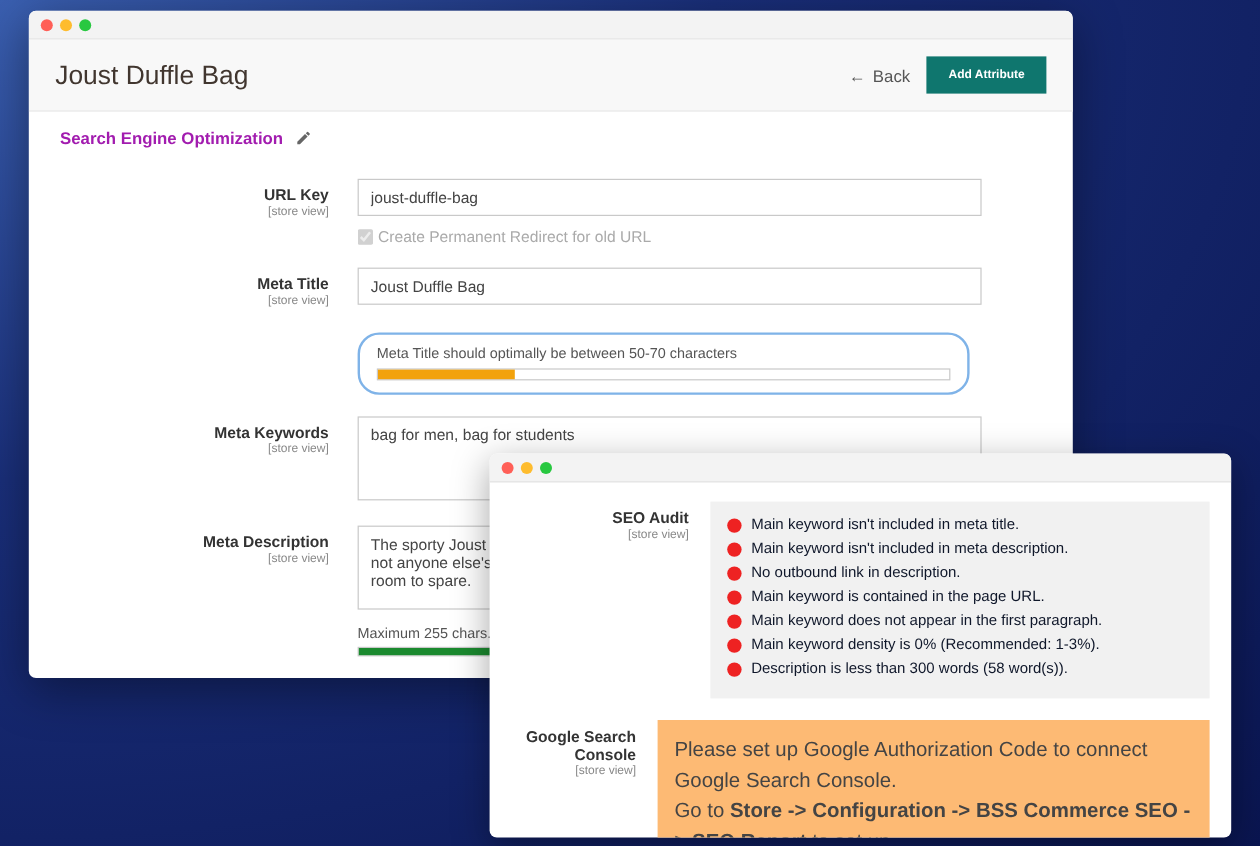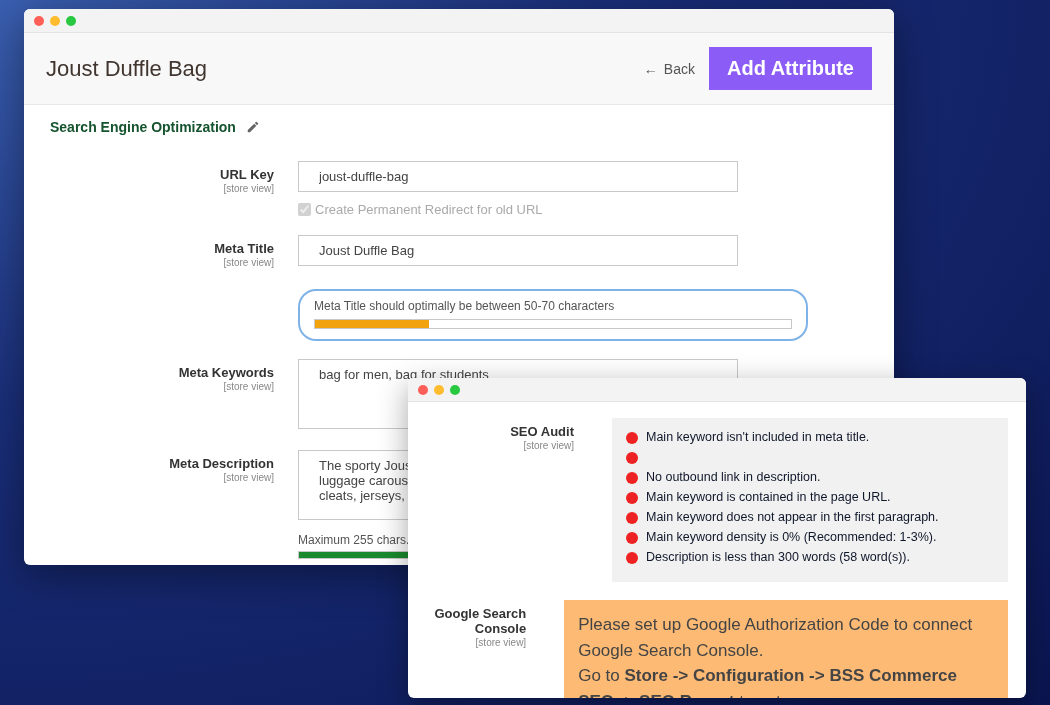--- a/index.html
+++ b/index.html
@@ -49,53 +49,53 @@
   .header-actions { display:flex; align-items:center; gap: 14px; }
   .back-btn {
     background: transparent;
     border: none;
     font-size: 14px;
     color: #555;
     cursor: pointer;
     display:flex; align-items:center; gap:6px;
   }
   .btn-primary {
-    background: #8b5cf6;
+    background: #0f766e;
     color: #fff;
     border: none;
     padding: 10px 18px;
-    font-size: 20px;
+    font-size: 10px;
     font-weight: 600;
     cursor: pointer;
   }
 
   .section-head {
     padding: 14px 26px 6px;
     display:flex; align-items:center; gap:10px;
     font-weight: 600;
     font-size: 14px;
-    color: #14532d;
+    color: #a21caf;
   }
   .pencil { width:14px; height:14px; color:#666; }
 
   .form { padding: 20px 38px; }
   .row { display:flex; align-items:flex-start; margin-bottom: 18px; }
   .label-col {
     width: 236px;
     text-align: right;
     padding-right: 24px;
     padding-top: 6px;
   }
   .label-col .lbl { font-weight: 600; font-size: 13px; color: #333; }
   .label-col .scope { font-size: 10px; color: #888; display:block; margin-top:1px; }
   .input-col { flex: 1; }
   input[type=text], textarea {
-    width: 440px;
+    width: 520px;
     border: 1px solid #c9c9c9;
-    padding: 7px 20px;
+    padding: 7px 10px;
     font-size: 13px;
     font-family: inherit;
     color: #444;
   }
   textarea { height: 70px; resize: none; }
   .checkbox-row { display:flex; align-items:center; gap:4px; margin-top:10px; color:#aaa; font-size:13px; }
   .checkbox-row input { accent-color:#ccc; }
 
   .meta-note {
     border: 2px solid #7fb3e8;
@@ -114,21 +114,21 @@
     background: #fff;
   }
   .bar-inner { height: 100%; background: #f2a20c; }
 
   .meta-desc-hint { margin-top: 10px; font-size: 12px; color: #555; }
   .bar-green-outer { margin-top:4px; width:440px; height:8px; background:#fff; border:1px solid #c9c9c9; }
   .bar-green-inner { height:100%; background:#1b8a2f; width:30%; }
 
   
   .audit-body { padding: 16px 18px 0; }
-  .audit-row { display:flex; align-items:flex-start; margin-bottom: 18px; gap: 20px; }
+  .audit-row { display:flex; align-items:flex-start; margin-bottom: 18px; }
   .audit-label-col { width: 166px; text-align:right; padding-right:18px; padding-top:6px; }
   .audit-label-col .lbl { font-weight:600; font-size:13px; color:#333; }
   .audit-label-col .scope { font-size:10px; color:#888; display:block; margin-top:1px; }
   .audit-box {
     flex:1;
     background:#f1f1f1;
     padding: 12px 14px;
     font-size:12.5px;
     color:#0f172a;
   }
@@ -237,20 +237,21 @@
         <span class="lbl">SEO Audit</span>
         <span class="scope">[store view]</span>
       </div>
       <div class="audit-box" id="audit-items">
           <div class="audit-item">
             <div class="red-dot"></div>
             <span>Main keyword isn't included in meta title.</span>
           </div>
           <div class="audit-item">
             <div class="red-dot"></div>
+            <span>Main keyword isn't included in meta description.</span>
           </div>
           <div class="audit-item">
             <div class="red-dot"></div>
             <span>No outbound link in description.</span>
           </div>
           <div class="audit-item">
             <div class="red-dot"></div>
             <span>Main keyword is contained in the page URL.</span>
           </div>
           <div class="audit-item">

